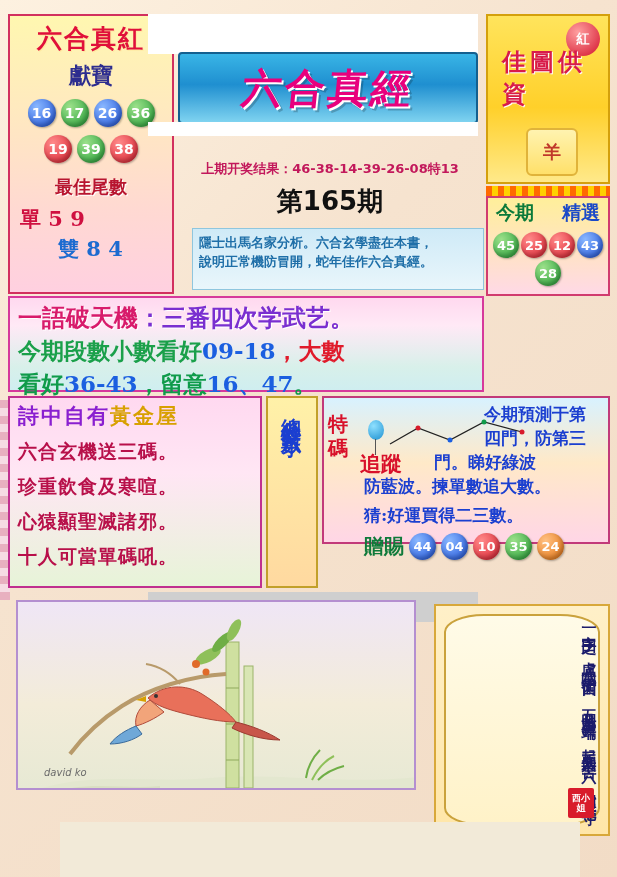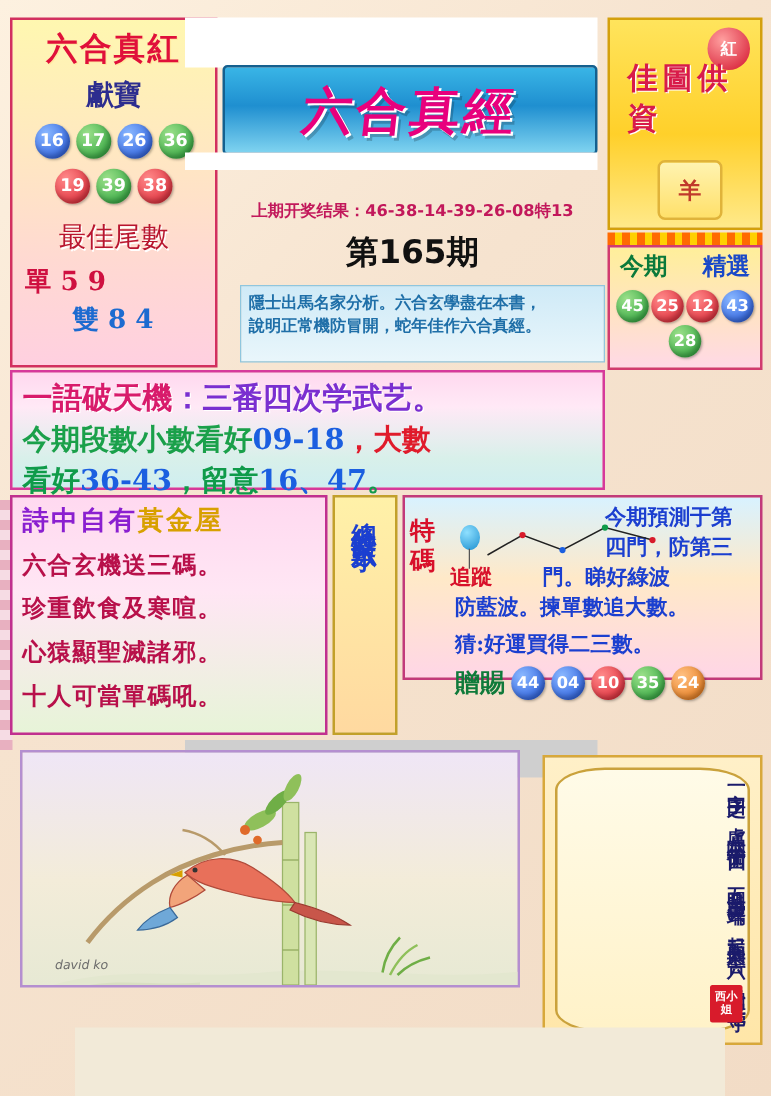--- a/index.html
+++ b/index.html
@@ -40,21 +40,21 @@
     width:28px;height:28px;border-radius:50%;
     display:flex;align-items:center;justify-content:center;
     font-size:14px;font-weight:bold;color:#fff;
     box-shadow:inset -2px -3px 4px rgba(0,0,0,.25),1px 1px 2px rgba(0,0,0,.3);
   }
   .b-red{background:radial-gradient(circle at 32% 28%,#ff8a8a,#d81b2b);}
   .b-blue{background:radial-gradient(circle at 32% 28%,#8ab8ff,#1b4fd8);}
   .b-green{background:radial-gradient(circle at 32% 28%,#9ce08a,#1f9d33);}
   .b-org{background:radial-gradient(circle at 32% 28%,#ffc082,#e2700c);}
   #leftcol .ttl2{
-    text-align:center;font-size:22px;font-weight:normal;color:#b8152f;
+    text-align:center;font-size:18px;font-weight:bold;color:#b8152f;
     font-family:"DejaVu Serif","Liberation Serif",serif;margin-top:12px;
     text-shadow:1px 1px 0 #fff;
   }
   .tailrow{font-size:21px;font-weight:bold;font-family:"DejaVu Serif","Liberation Serif",serif;}
   .tail-a{color:#cf1040;margin:6px 0 0 10px;}
   .tail-b{color:#1d6bd0;margin:2px 0 0 48px;}
 
   
   #banner{
     left:178px;top:52px;width:300px;height:72px;
@@ -201,21 +201,21 @@
     position:absolute;left:4px;top:14px;width:26px;
     font-size:20px;font-weight:bold;color:#d8102a;
     font-family:"DejaVu Serif","Liberation Serif",serif;line-height:24px;
   }
   #analysis .body{margin-left:34px;}
   #analysis .bl{
     font-size:17px;font-weight:bold;color:#1b3fd0;line-height:24px;
     font-family:"DejaVu Serif","Liberation Serif",serif;
   }
   #analysis .track{
-    position:absolute;left:36px;top:52px;font-size:17px;font-weight:bold;color:#d8102a;
+    position:absolute;left:36px;top:52px;font-size:21px;font-weight:bold;color:#d8102a;
     font-family:"DejaVu Serif","Liberation Serif",serif;
   }
   #analysis .guess{
     font-size:17px;font-weight:bold;color:#1b3fd0;margin-top:6px;
     font-family:"DejaVu Serif","Liberation Serif",serif;
   }
   #analysis .giftrow{display:flex;align-items:center;gap:5px;margin-top:6px;}
   #analysis .giftrow .lbl{
     font-size:20px;font-weight:bold;color:#0f7a3a;
     font-family:"DejaVu Serif","Liberation Serif",serif;

